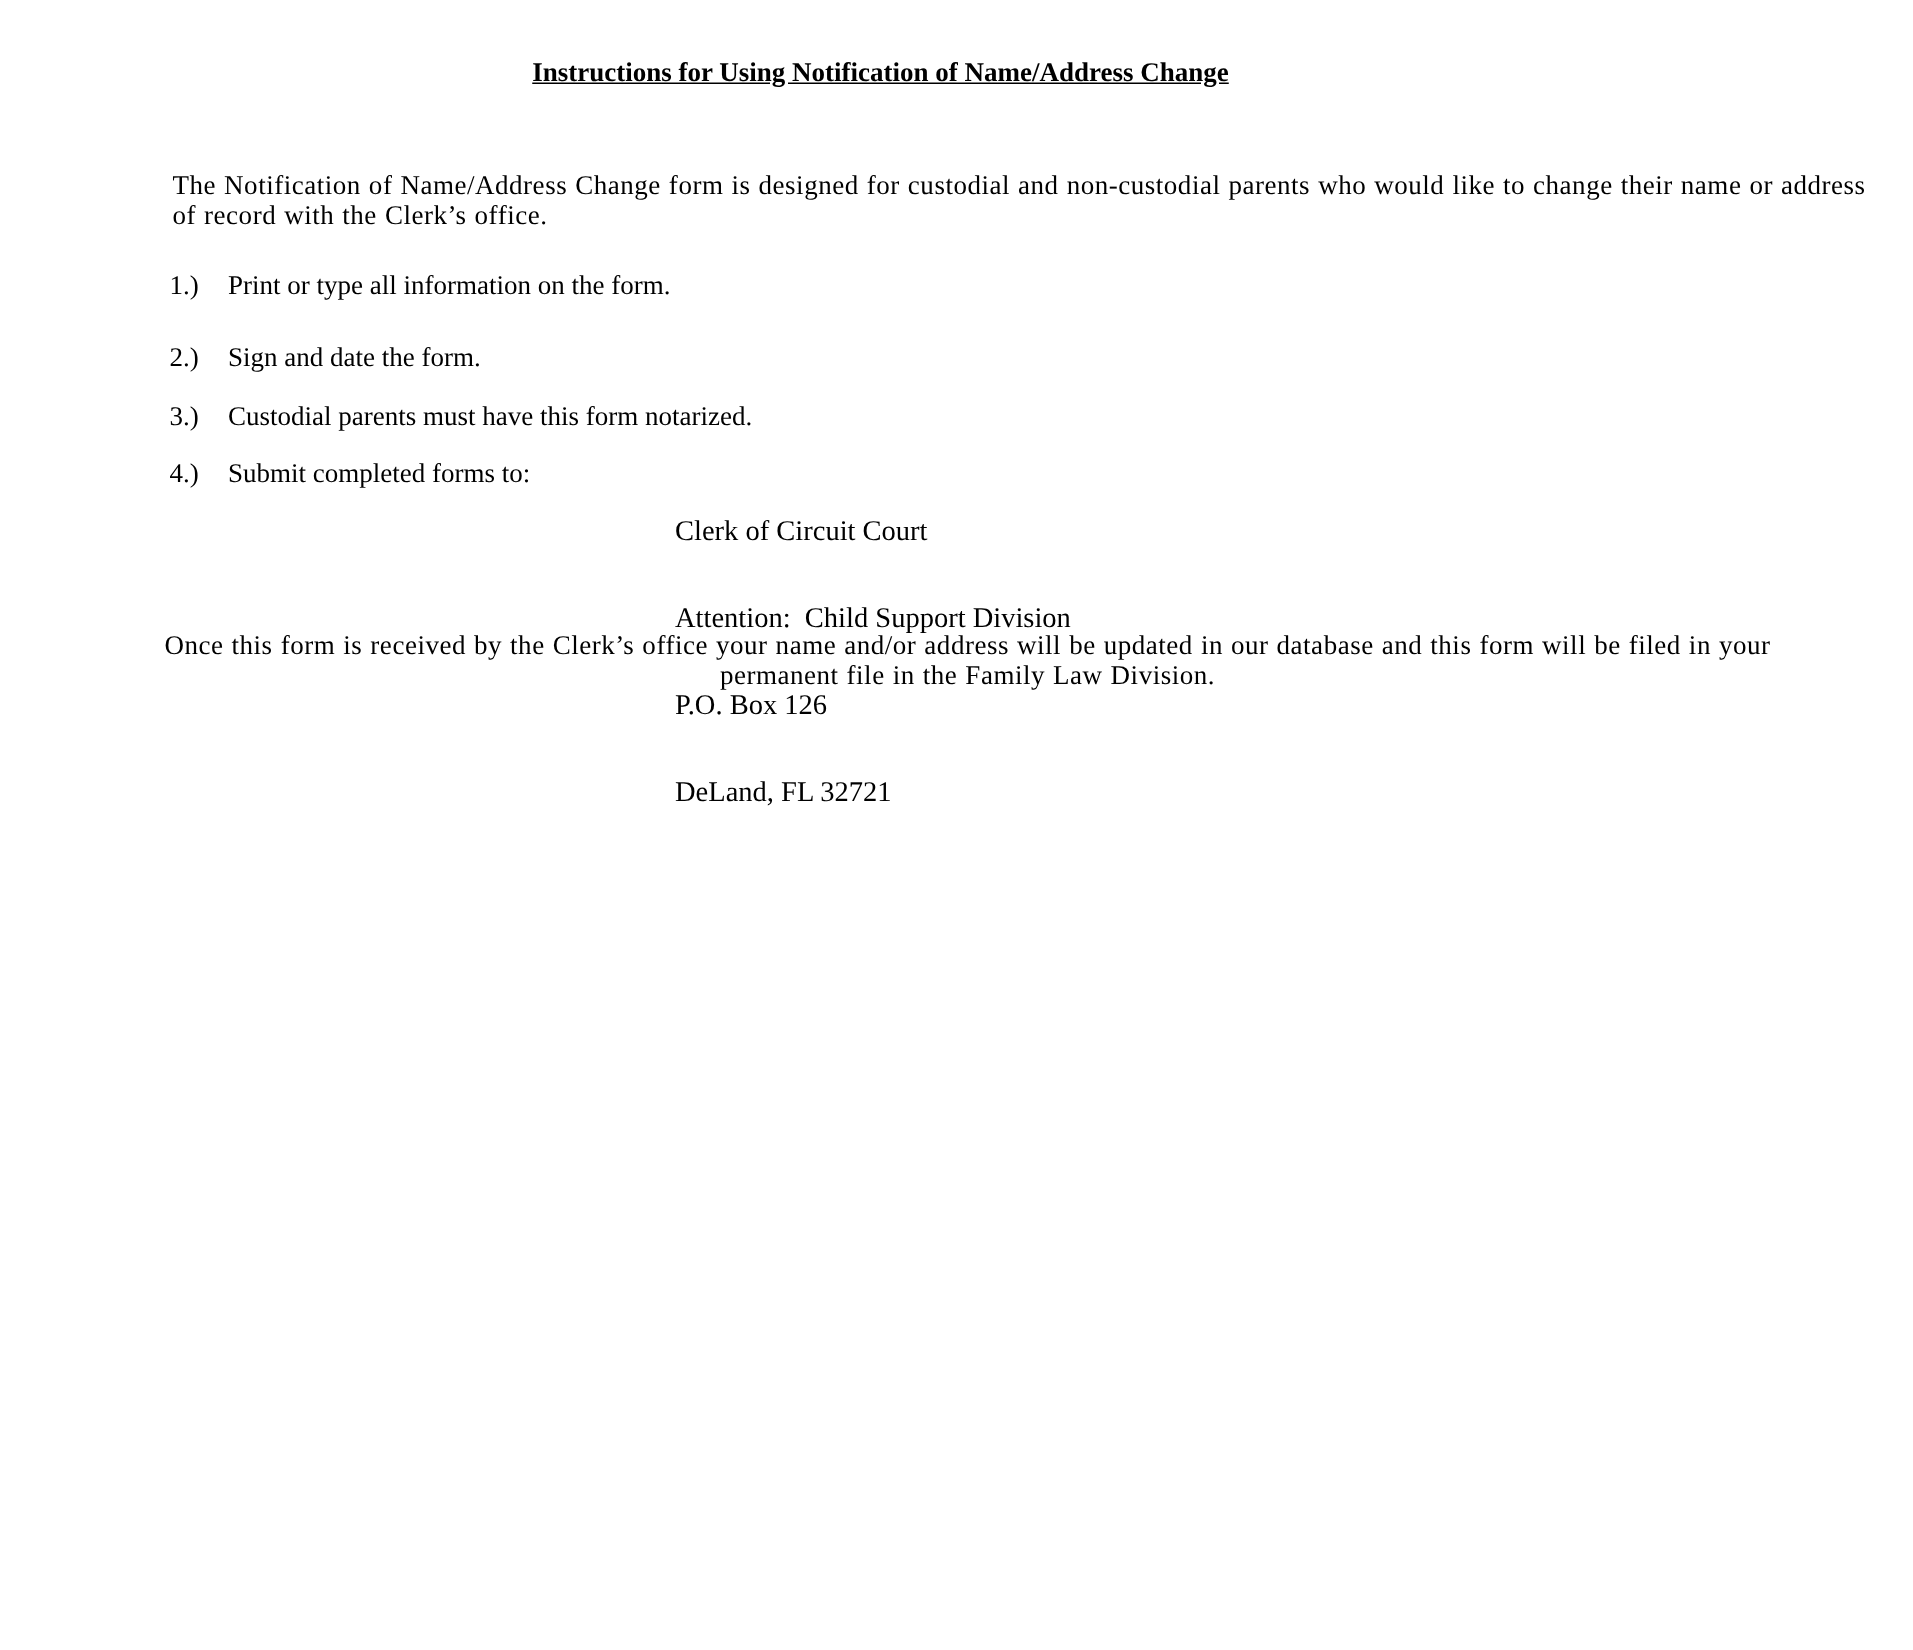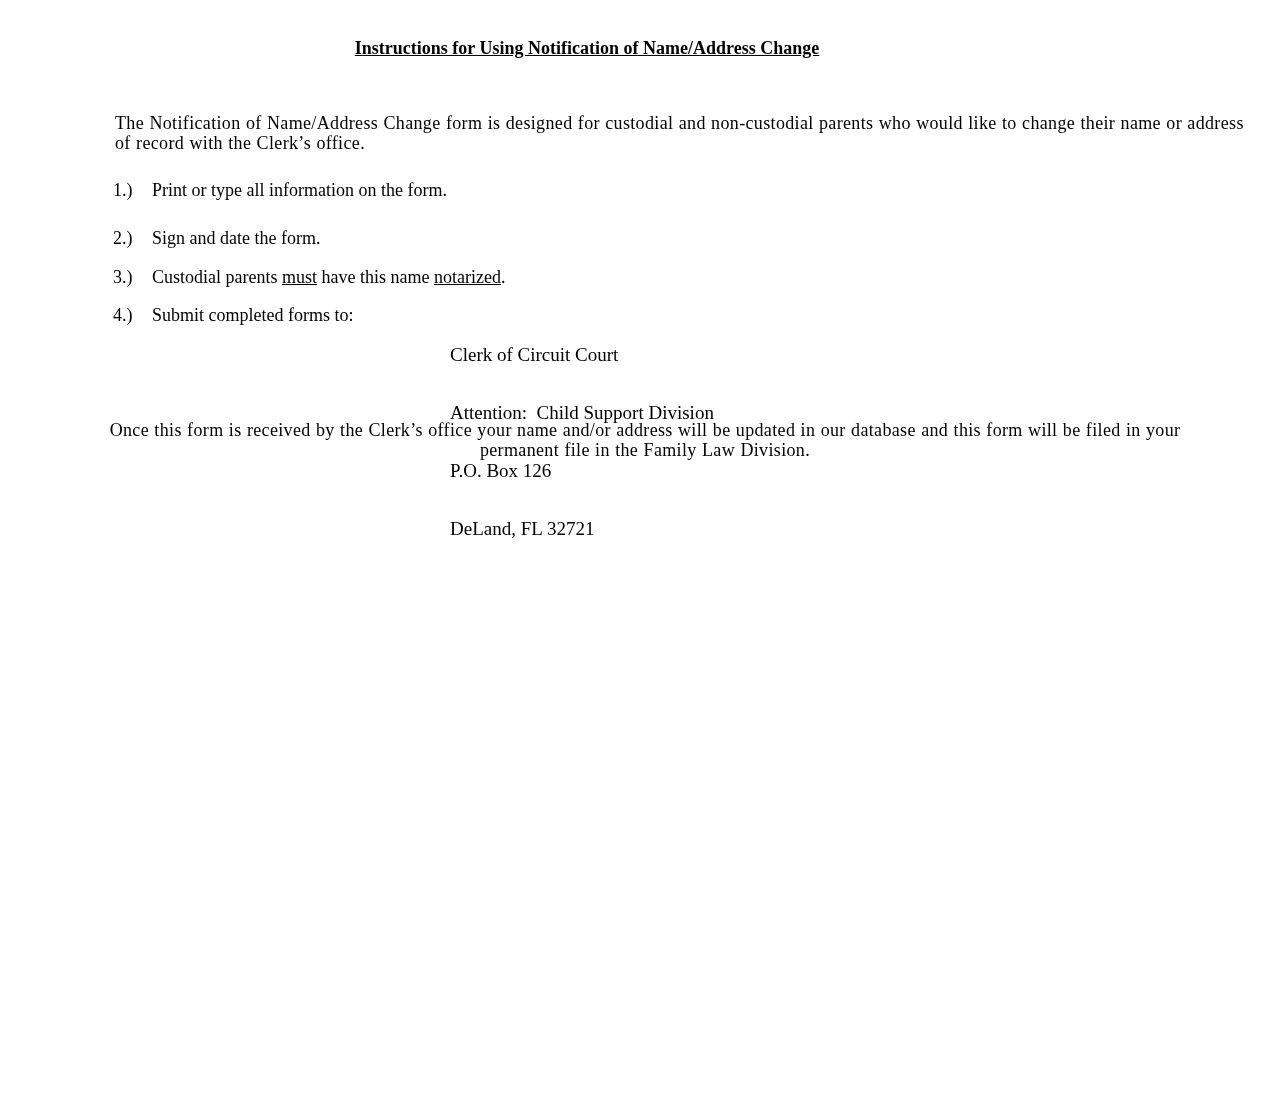--- a/index.html
+++ b/index.html
@@ -45,21 +45,21 @@
       white-space: nowrap;
     }
     .step .num {
       display: inline-block;
       width: 39px;
     }
     .step1 { top: 181px; }
     .step2 { top: 229px; }
     .step3 { top: 268px; }
     .step4 { top: 306px; }
-    .u { text-decoration: underline; }
+    .u { }
     .address {
       position: absolute;
       left: 450px;
       top: 306px;
       font-size: 19px;
       line-height: 19.4px;
       white-space: pre;
     }
     .address div { white-space: pre; }
   </style>
@@ -72,21 +72,21 @@
 
 <div class="step step1">
   <span class="num">1.)</span><span>Print or type all information on the form.</span>
 </div>
 
 <div class="step step2">
   <span class="num">2.)</span><span>Sign and date the form.</span>
 </div>
 
 <div class="step step3">
-  <span class="num">3.)</span><span style="white-space:pre">Custodial parents </span><span class="u">must</span><span style="white-space:pre"> have this name </span><span class="u">notarized</span><span>.</span>
+  <span class="num">3.)</span><span style="white-space:pre">Custodial parents </span><span class="u">must</span><span style="white-space:pre"> have this form </span><span class="u">notarized</span><span>.</span>
 </div>
 
 <div class="step step4">
   <span class="num">4.)</span><span>Submit completed forms to:</span>
 </div>
 
 <div class="address">
   <div>Clerk of Circuit Court</div>
   <div>Attention:  Child Support Division</div>
   <div>P.O. Box 126</div>

